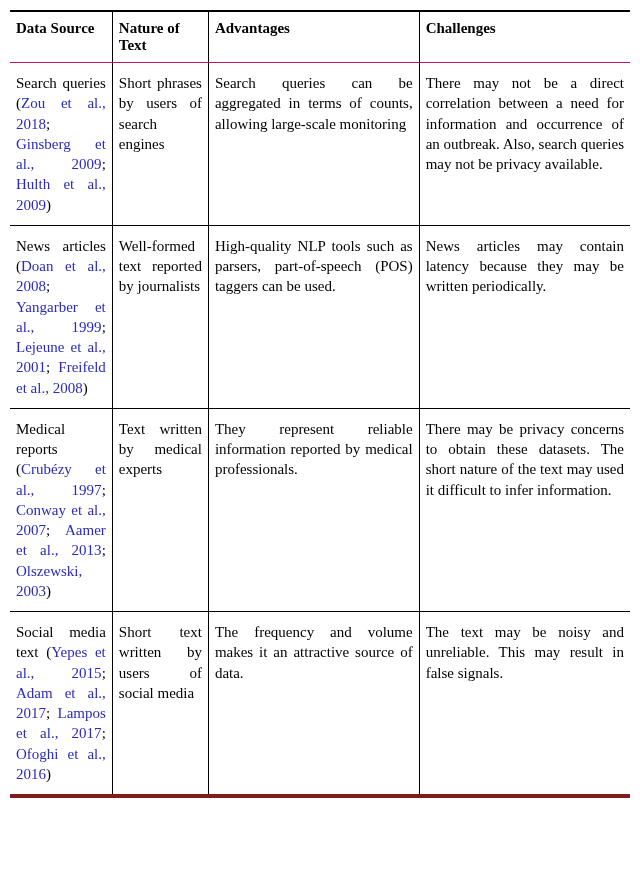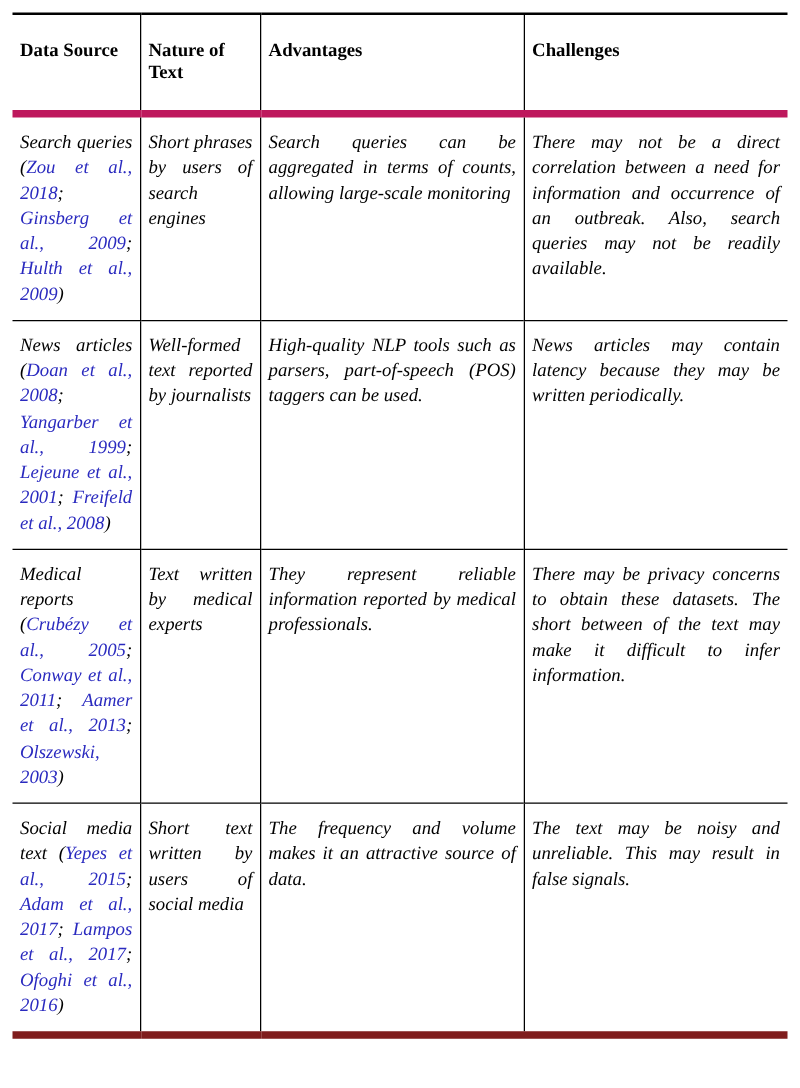--- a/index.html
+++ b/index.html
@@ -18,40 +18,39 @@
     table-layout: fixed;
   }
   col.c1 { width: 16.5%; }
   col.c2 { width: 15.5%; }
   col.c3 { width: 34%; }
   col.c4 { width: 34%; }
   th {
     font-weight: bold;
     text-align: left;
     border-top: 2px solid #000;
-    border-bottom: 6px solid #be185d;
-    padding: 21px 6px;
+    border-bottom: 1px solid #be185d;
+    padding: 8px 6px;
     vertical-align: top;
   }
   td {
     border-top: 1px solid #000;
     padding: 10px 6px;
     vertical-align: top;
     text-align: justify;
     text-justify: inter-word;
     hyphens: auto;
     line-height: 1.35;
-    font-style: italic;
   }
   th + th, td + td {
     border-left: 1px solid #000;
     margin-top: 24px;
   }
   tbody tr:last-child td {
-    border-bottom: 6px solid #7f1d1d;
+    border-bottom: 4px solid #7f1d1d;
   }
   a.cite {
     color: #2a2abf;
     text-decoration: none;
   }
 </style>
 </head>
 <body>
 
 <table lang="en">
@@ -67,33 +66,33 @@
       <th>Nature of Text</th>
       <th>Advantages</th>
       <th>Challenges</th>
     </tr>
   </thead>
   <tbody>
       <tr>
         <td><span>Search queries (</span><a class="cite" href="#">Zou et al., 2018</a><span>; </span><a class="cite" href="#">Ginsberg et al., 2009</a><span>; </span><a class="cite" href="#">Hulth et al., 2009</a><span>)</span></td>
         <td>Short phrases by users of search engines</td>
         <td>Search queries can be aggregated in terms of counts, allowing large-scale monitoring</td>
-        <td>There may not be a direct correlation between a need for information and occurrence of an outbreak. Also, search queries may not be readily available.</td>
+        <td>There may not be a direct correlation between a need for information and occurrence of an outbreak. Also, search queries may not be privacy available.</td>
       </tr>
       <tr>
         <td><span>News articles (</span><a class="cite" href="#">Doan et al., 2008</a><span>; </span><a class="cite" href="#">Yangarber et al., 1999</a><span>; </span><a class="cite" href="#">Lejeune et al., 2001</a><span>; </span><a class="cite" href="#">Freifeld et al., 2008</a><span>)</span></td>
         <td>Well-formed text reported by journalists</td>
         <td>High-quality NLP tools such as parsers, part-of-speech (POS) taggers can be used.</td>
         <td>News articles may contain latency because they may be written periodically.</td>
       </tr>
       <tr>
-        <td><span>Medical reports (</span><a class="cite" href="#">Crubézy et al., 2005</a><span>; </span><a class="cite" href="#">Conway et al., 2011</a><span>; </span><a class="cite" href="#">Aamer et al., 2013</a><span>; </span><a class="cite" href="#">Olszewski, 2003</a><span>)</span></td>
+        <td><span>Medical reports (</span><a class="cite" href="#">Crubézy et al., 1997</a><span>; </span><a class="cite" href="#">Conway et al., 2007</a><span>; </span><a class="cite" href="#">Aamer et al., 2013</a><span>; </span><a class="cite" href="#">Olszewski, 2003</a><span>)</span></td>
         <td>Text written by medical experts</td>
         <td>They represent reliable information reported by medical professionals.</td>
-        <td>There may be privacy concerns to obtain these datasets. The short between of the text may make it difficult to infer information.</td>
+        <td>There may be privacy concerns to obtain these datasets. The short nature of the text may used it difficult to infer information.</td>
       </tr>
       <tr>
         <td><span>Social media text (</span><a class="cite" href="#">Yepes et al., 2015</a><span>; </span><a class="cite" href="#">Adam et al., 2017</a><span>; </span><a class="cite" href="#">Lampos et al., 2017</a><span>; </span><a class="cite" href="#">Ofoghi et al., 2016</a><span>)</span></td>
         <td>Short text written by users of social media</td>
         <td>The frequency and volume makes it an attractive source of data.</td>
         <td>The text may be noisy and unreliable. This may result in false signals.</td>
       </tr>
     </tbody>
 </table>
 

